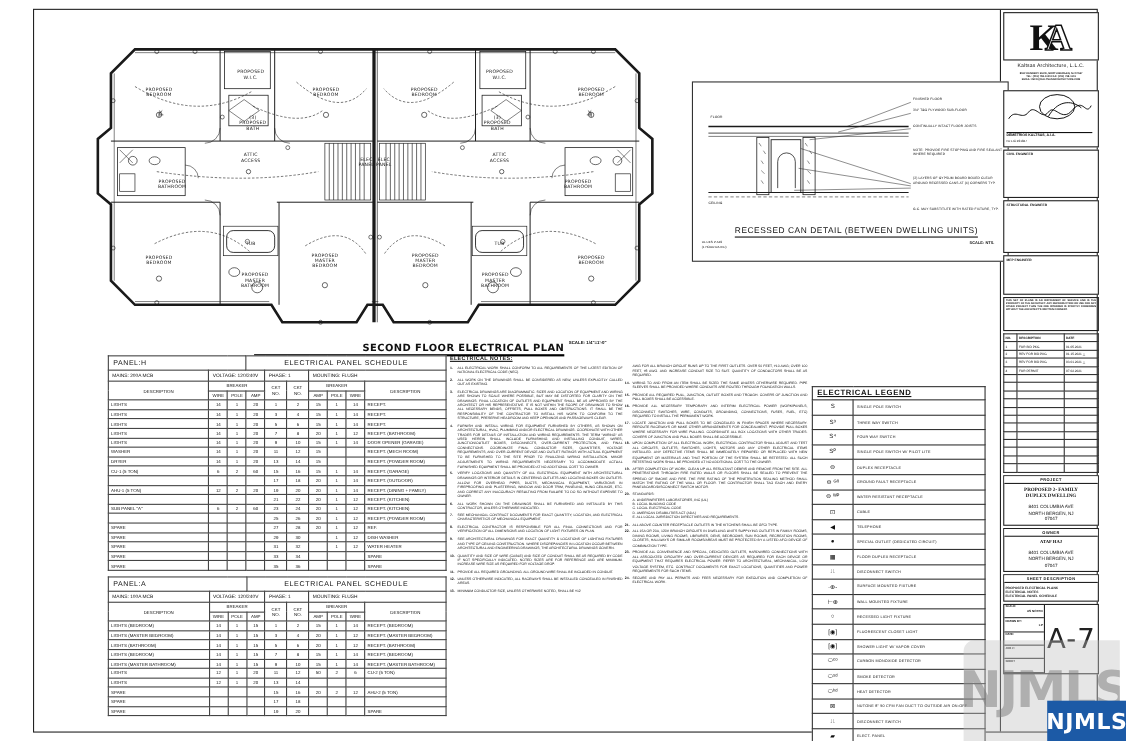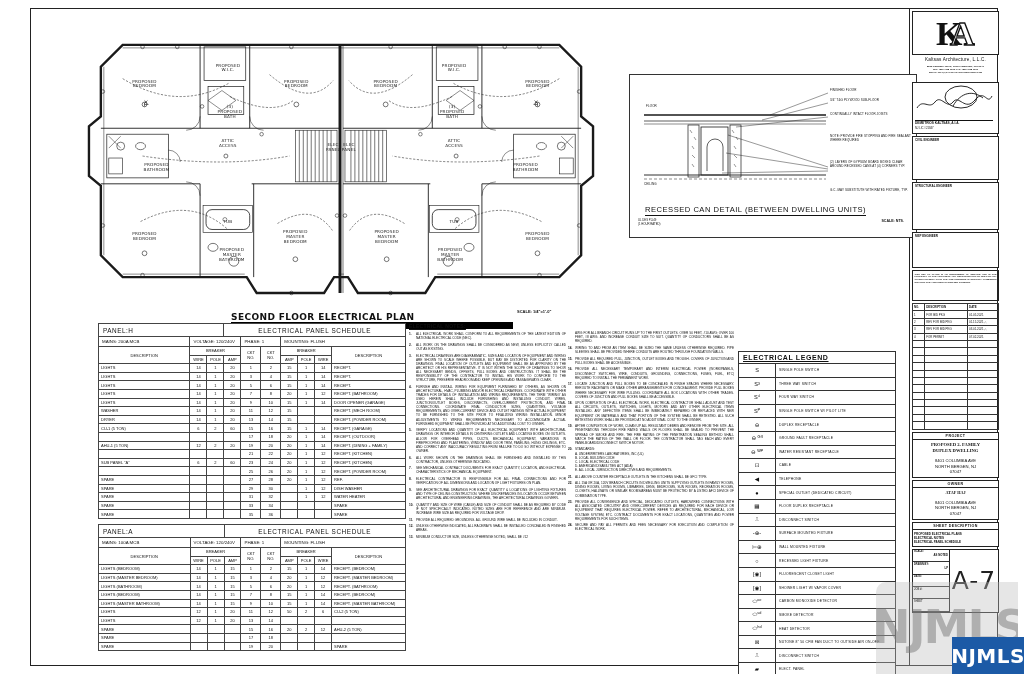--- a/index.html
+++ b/index.html
@@ -5,21 +5,21 @@
   html,body{margin:0;padding:0;background:#fbfbfa;font-family:"Liberation Sans",sans-serif;}
   #canvas{position:relative;width:1024px;height:674px;background:#fff;overflow:hidden;}
   .sheet{position:absolute;left:30px;top:8px;width:966px;height:656px;border:1.2px solid #222;background:#fff;}
   .tb-divider{position:absolute;top:0;bottom:0;left:878px;width:1px;background:#222;}
 
   
   #plan-wrap{position:absolute;left:52px;top:8px;width:516px;height:288px;}
   #plan-svg{width:100%;height:100%;}
   .plan-label{font-size:4.2px;fill:#1a1a1a;text-anchor:middle;letter-spacing:.2px;font-family:"DejaVu Sans",sans-serif;}
   #plan-title-row{position:absolute;left:200px;top:297px;width:330px;height:14px;}
-  #plan-title{display:inline-block;font-size:9px;letter-spacing:.4px;color:#111;border-bottom:7px solid #000000;width:282px;font-weight:bold;font-family:"DejaVu Sans",sans-serif;}
+  #plan-title{display:inline-block;font-size:9px;letter-spacing:.4px;color:#111;border-bottom:2px solid #000000;width:282px;font-weight:bold;font-family:"DejaVu Sans",sans-serif;text-align:right;}
   #plan-scale{position:absolute;left:286px;top:3px;font-size:4px;font-weight:bold;color:#111;}
 
   
   .panel-table{position:absolute;border-collapse:collapse;background:#fff;}
   #panel-h{left:67px;top:314px;width:308px;}
   #panel-a{left:67px;top:515px;width:308px;}
   .panel-table td,.panel-table th{border:0.5px solid #444;font-size:4px;color:#111;padding:0 1px;height:7.6px;text-align:center;font-weight:normal;white-space:nowrap;overflow:hidden;}
   .panel-table .t-title{font-size:6.4px;height:12px;letter-spacing:.6px;}
   .panel-table .t-name{font-size:6.4px;text-align:left;padding-left:4px;letter-spacing:.5px;}
   .panel-table .t-sub{font-size:4.4px;height:9px;text-align:left;padding-left:3px;}
@@ -38,21 +38,21 @@
   #legend{position:absolute;left:707px;top:342px;width:158px;border-collapse:collapse;background:#fff;}
   #legend td,#legend th{border:0.6px solid #333;color:#111;}
   #legend th{font-size:7px;letter-spacing:.6px;text-align:left;padding:2px 4px;text-decoration:underline;font-weight:bold;}
   #legend td.sym{width:34px;text-align:center;font-size:5.6px;height:10.6px;}
   #legend td.lbl{font-size:3.4px;padding-left:3px;letter-spacing:.2px;}
 
   
   #detail{position:absolute;left:598px;top:65px;width:286px;height:162px;border:0.8px solid #333;background:#fff;}
   #detail svg{position:absolute;left:0;top:0;}
   .callout{position:absolute;font-size:3px;line-height:1.25;color:#111;width:82px;letter-spacing:.1px;}
-  #detail-title{position:absolute;left:15px;top:130px;font-size:7.6px;letter-spacing:.5px;color:#111;border-bottom:0.8px solid #111;padding-bottom:1px;}
+  #detail-title{position:absolute;left:38px;top:130px;font-size:7.6px;letter-spacing:.5px;color:#111;border-bottom:0.8px solid #111;padding-bottom:1px;}
   #detail-scale{position:absolute;right:12px;top:144px;font-size:3.6px;font-weight:bold;color:#111;}
   #detail-ul{position:absolute;left:8px;top:143px;font-size:2.8px;color:#111;white-space:pre-line;}
 
   
   #titleblock{position:absolute;left:879px;top:0px;width:87px;height:654px;padding:2px 2px;display:flex;flex-direction:column;gap:2px;color:#111;}
   .tb-box{border:0.8px solid #222;position:relative;flex:none;background:#fff;}
   #tb-logo{height:42px;display:flex;align-items:center;justify-content:center;}
   #tb-firm{border:none;font-size:4.6px;text-align:center;letter-spacing:.2px;height:6px;}
   #tb-contact{border:none;font-size:2.4px;text-align:center;line-height:1.3;height:15px;white-space:pre-line;font-weight:bold;}
   #tb-sig{height:50px;}

